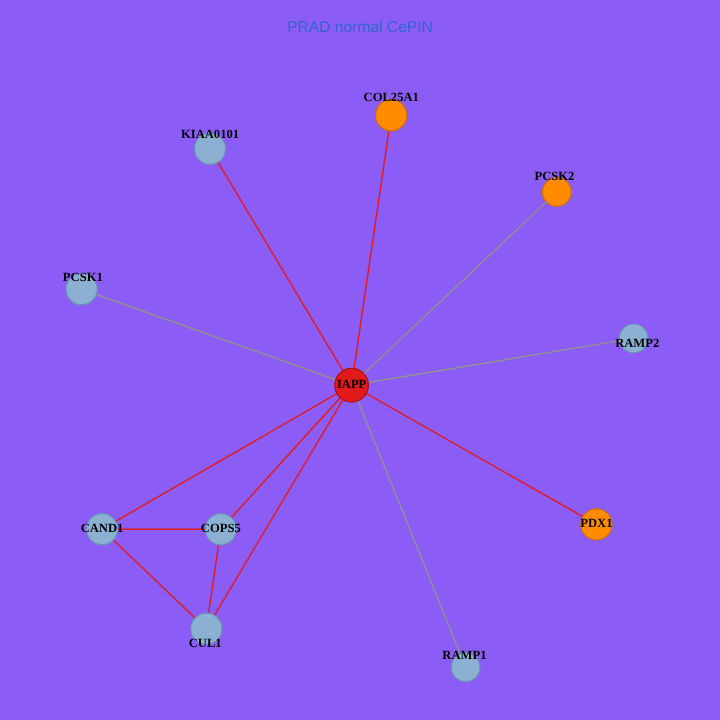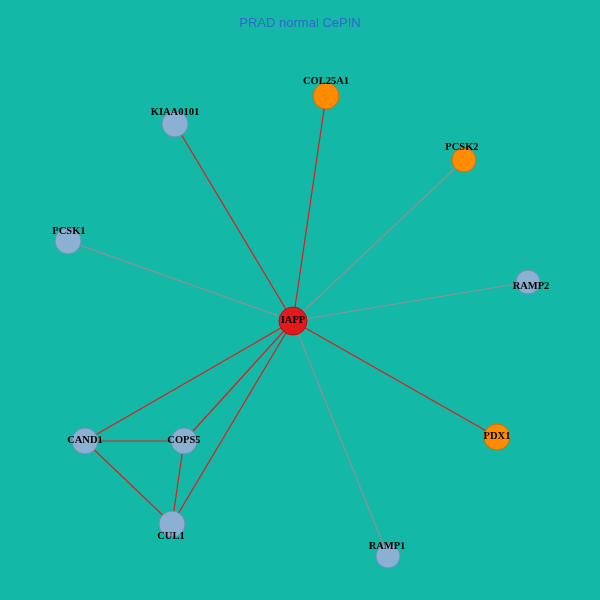--- a/index.html
+++ b/index.html
@@ -5,21 +5,21 @@
   html, body {
     margin: 0;
     padding: 0;
     background: #ffffff;
     font-family: "Liberation Sans", sans-serif;
   }
   .canvas {
     position: relative;
     width: 600px;
     height: 600px;
-    background: #14b8a6;
+    background: #8b5cf6;
     overflow: hidden;
   }
   svg { display: block; }
   .plot-title {
     font-family: "Liberation Sans", sans-serif;
     font-size: 13px;
     text-anchor: middle;
   }
   .node-label {
     font-family: "Liberation Serif", serif;

